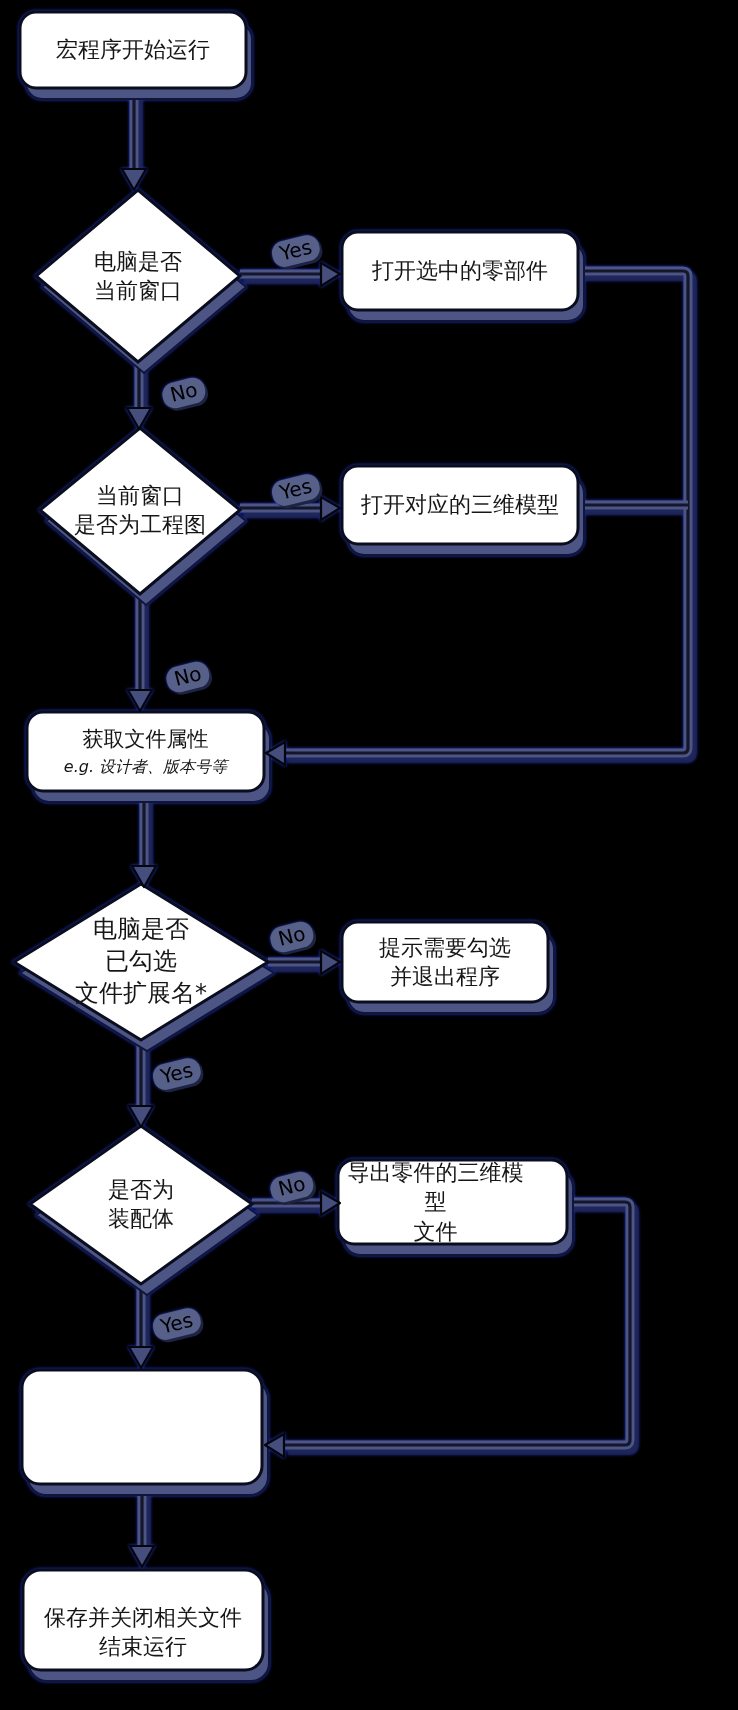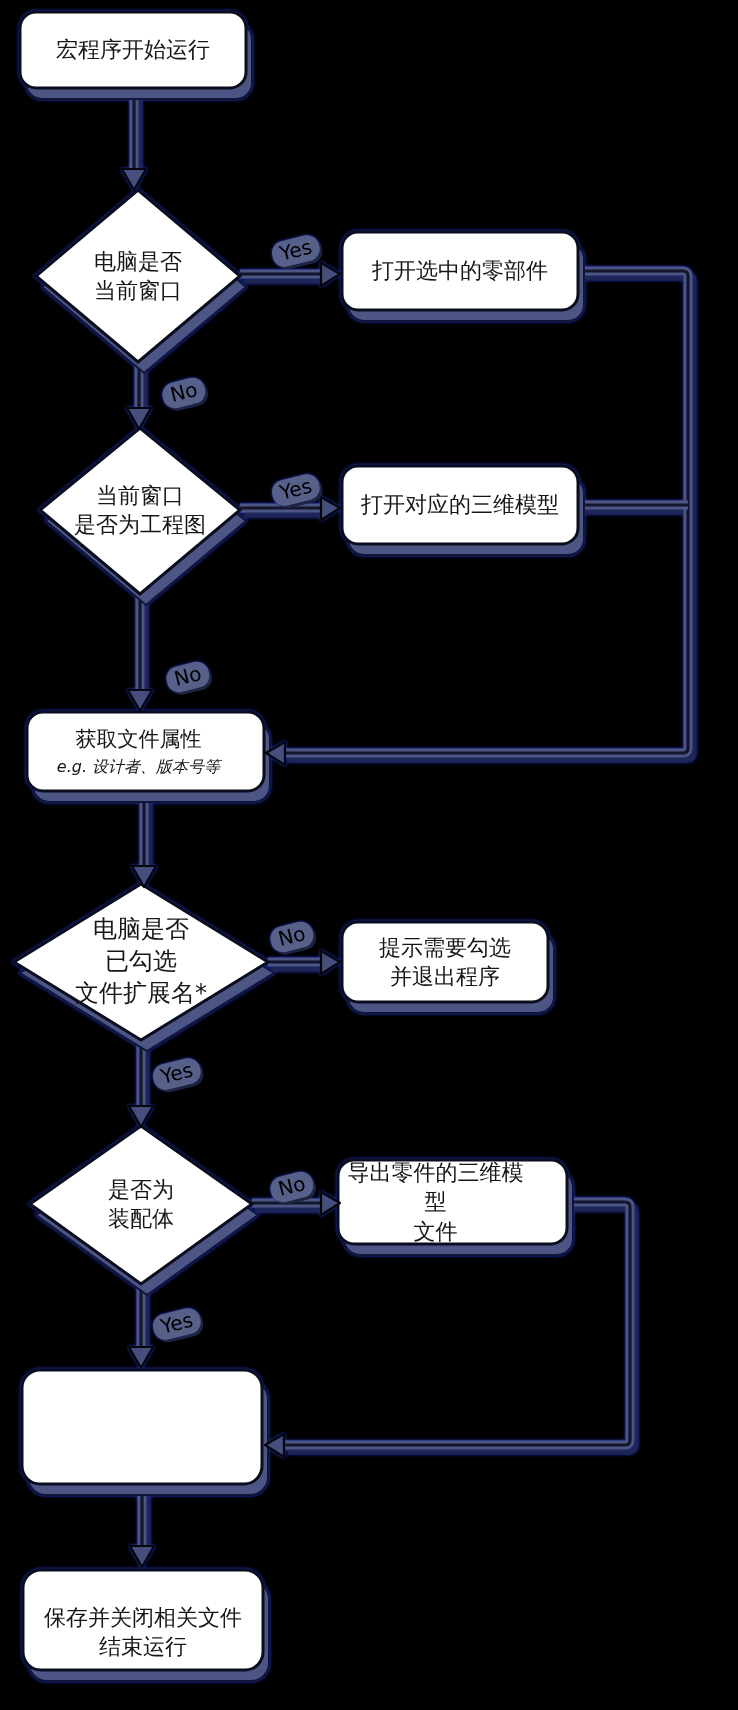--- a/index.html
+++ b/index.html
@@ -157,21 +157,21 @@
 
   <div class="node-text" style="left:45px;top:468px;width:190px;height:84px">
     <div>当前窗口</div>
     <div>是否为工程图</div>
   </div>
 
   <div class="node-text" style="left:342px;top:466px;width:236px;height:78px">
     <div>打开对应的三维模型</div>
   </div>
 
-  <div class="node-text" style="left:20px;top:712px;width:237px;height:79px;font-size:21px">
+  <div class="node-text" style="left:27px;top:712px;width:237px;height:79px;font-size:21px">
     <div>获取文件属性</div>
     <div class="note-line">e.g. 设计者、版本号等</div>
   </div>
 
   <div class="node-text small3" style="left:46px;top:912px;width:190px;height:100px">
     <div>电脑是否</div>
     <div>已勾选</div>
     <div>文件扩展名*</div>
   </div>
 

